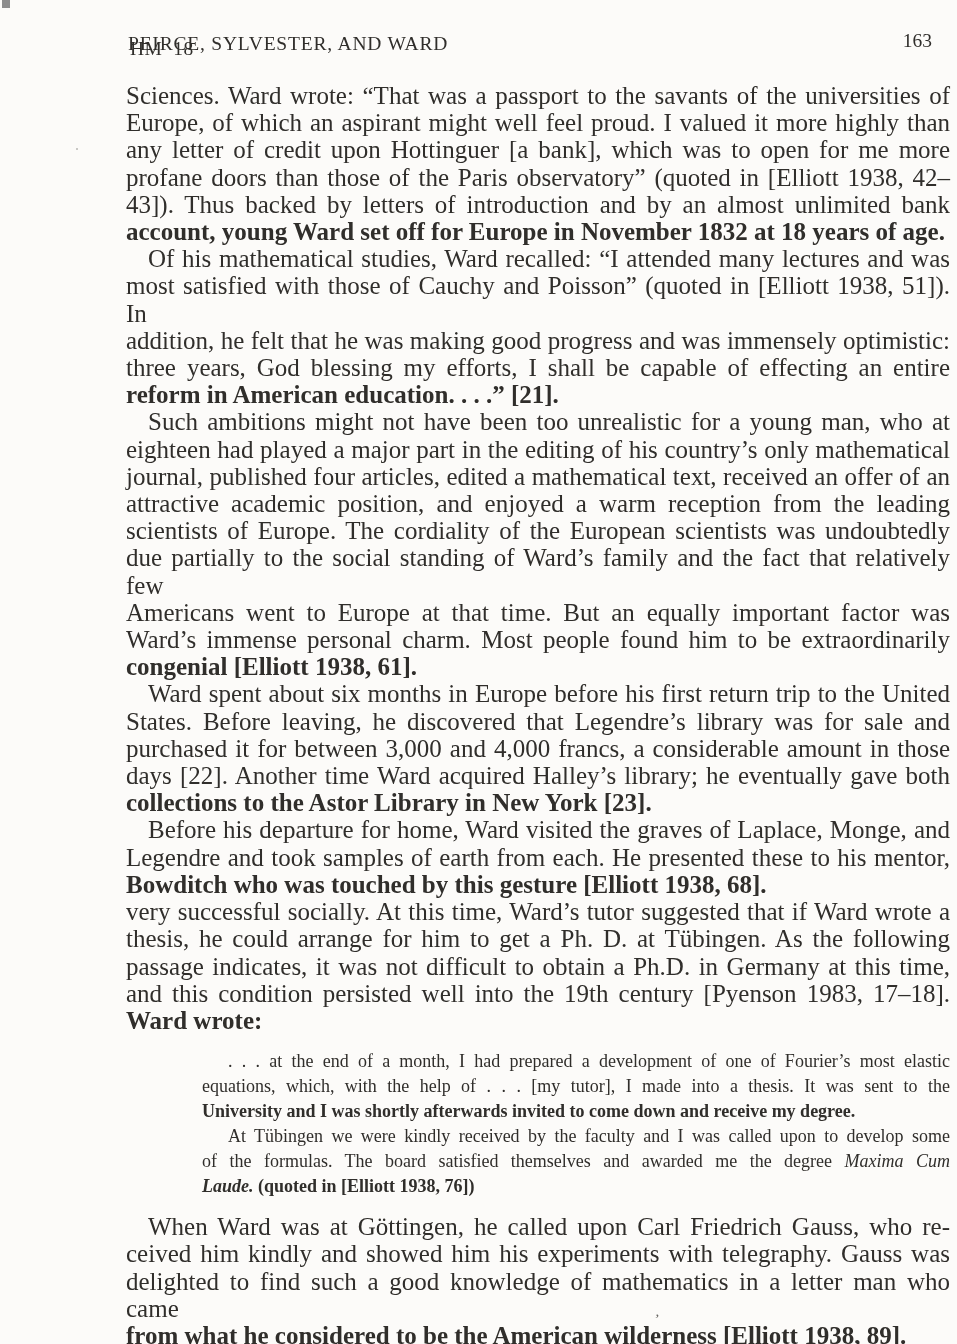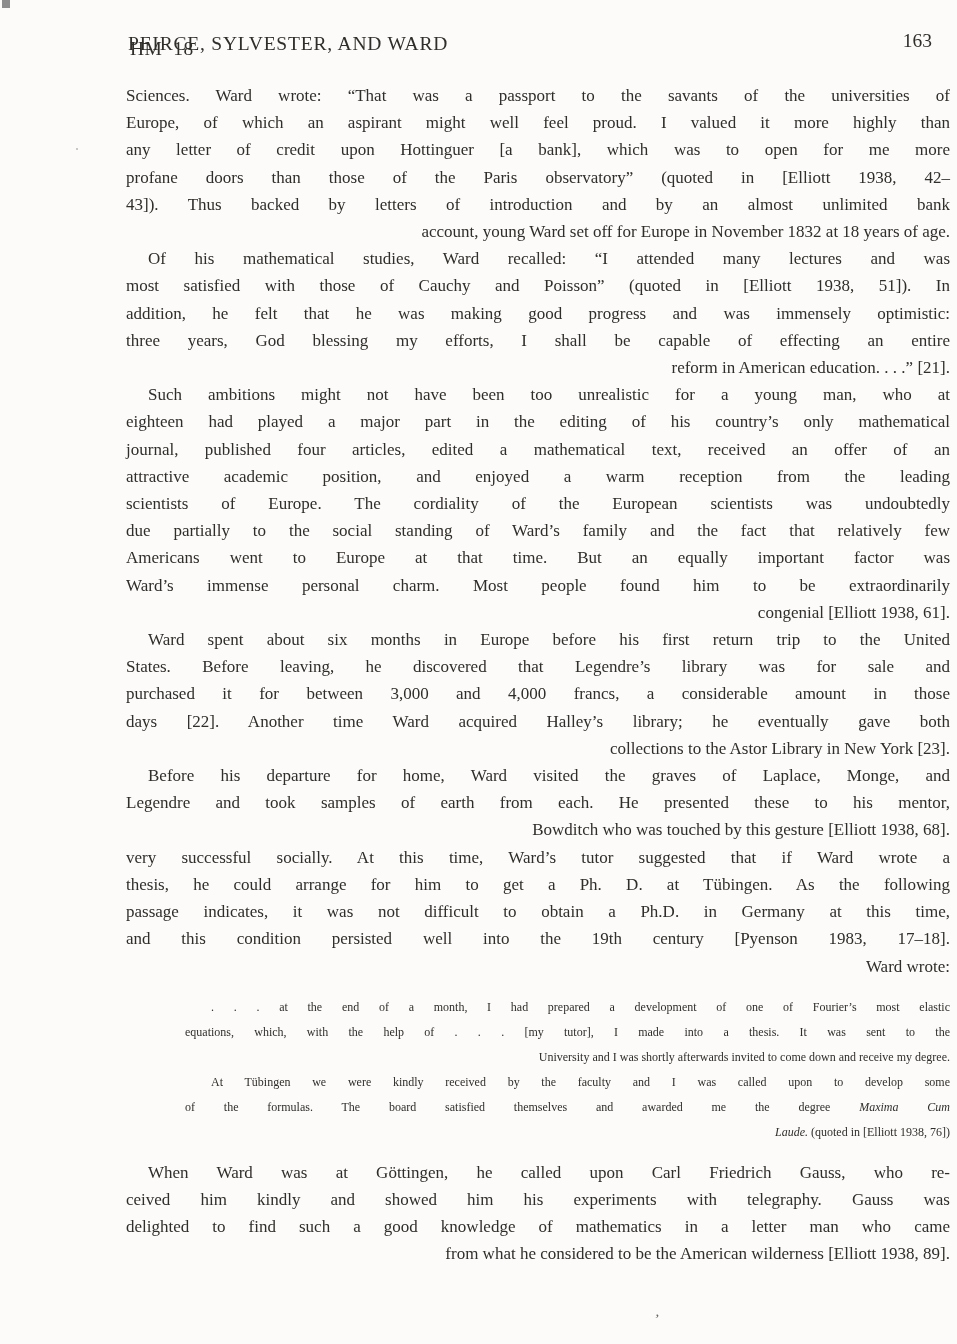--- a/index.html
+++ b/index.html
@@ -12,26 +12,26 @@
   .page{position:absolute;inset:0;border-radius:8px;}
 
   
   .hdr{position:absolute;top:30px;left:128px;width:822px;height:30px;font-size:19.5px;}
   .hdr .journal{position:absolute;left:2px;top:8px;white-space:pre;letter-spacing:.5px;}
   .hdr .title{position:absolute;left:0;right:0;top:3px;letter-spacing:.8px;}
   .hdr .pagenum{position:absolute;right:18px;top:0;}
 
   
   .bodytext{position:absolute;top:82px;left:126px;width:824px;}
-  .para{margin:0;font-size:17px;line-height:27.2px;}
-  .para.quote{margin-left:59px;font-size:12px;line-height:25px;}
+  .para{margin:0;font-size:25px;line-height:27.2px;}
+  .para.quote{margin-left:76px;font-size:18px;line-height:25px;}
   .para.body + .para.quote{margin-top:15px;}
   .para.quote + .para.body{margin-top:14px;}
   .line{display:block;text-align:justify;text-align-last:justify;}
-  .line.last{text-align:right;text-align-last:auto;}
+  .line.last{text-align:left;text-align-last:auto;font-weight:bold;}
   .para.indent .line.first{text-indent:22px;}
   .para.quote.indent .line.first{text-indent:26px;}
   .line i{font-style:italic;}
 
   
   .corner-mark{position:absolute;left:2px;top:0;width:8px;height:8px;background:#8d8d8d;}
   .speck{position:absolute;left:76px;top:148px;width:2px;height:2px;background:#b9b7b3;border-radius:50%;}
   .stray-comma{position:absolute;left:656px;top:1303px;font-size:15px;color:#6a6864;transform:rotate(8deg);}
 </style>
 </head>

